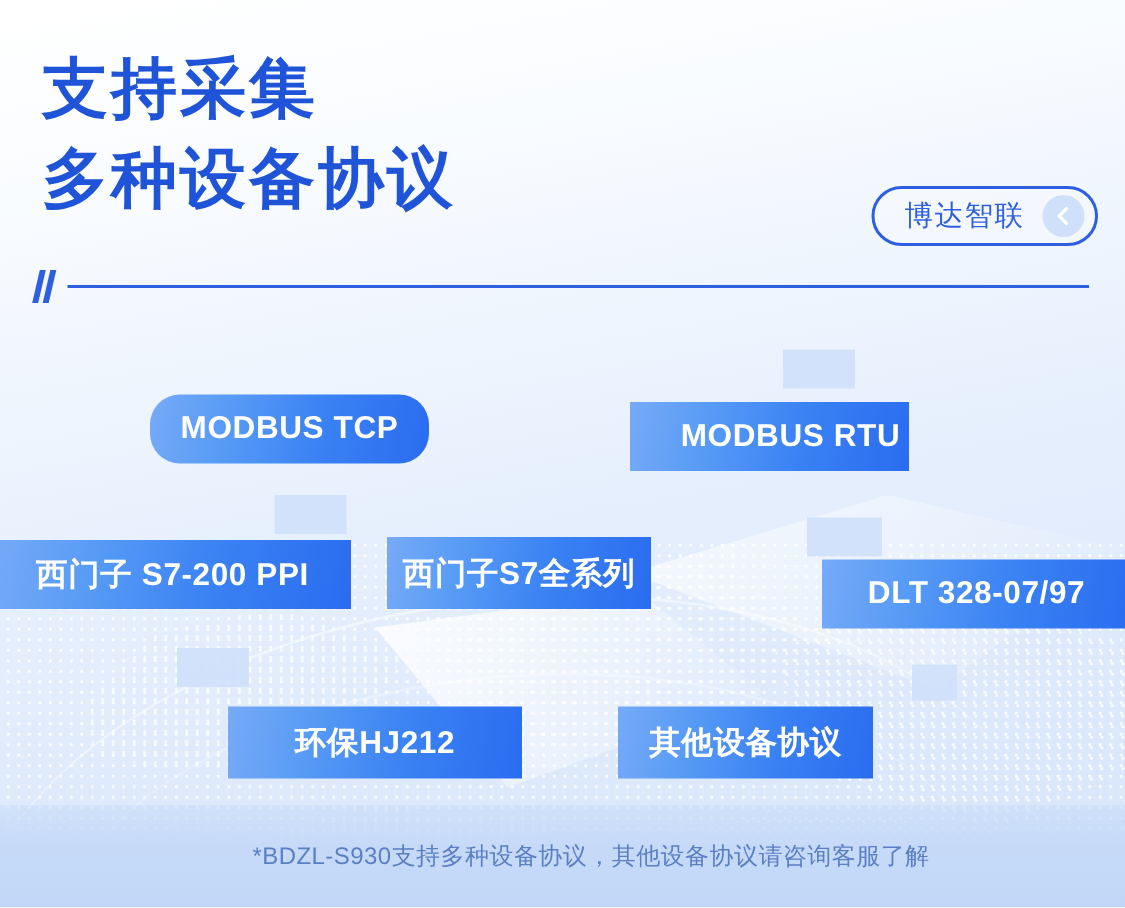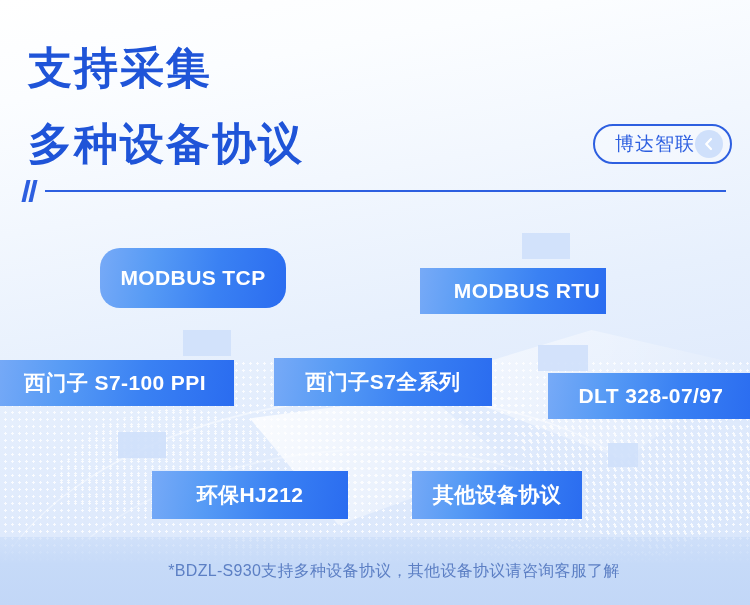--- a/index.html
+++ b/index.html
@@ -92,37 +92,37 @@
   }
 
   
   .headline {
     position: absolute;
     left: 28px;
     top: 30px;
     color: #1f54d8;
     font-size: 44px;
     font-weight: 700;
-    line-height: 76px;
+    line-height: 60px;
     letter-spacing: 2px;
     white-space: pre-line;
   }
 
   
   .brand-pill {
     position: absolute;
     right: 18px;
     top: 124px;
     height: 40px;
     padding: 0 7px 0 20px;
     border: 2px solid #2d5fe0;
     border-radius: 21px;
     display: flex;
     align-items: center;
-    gap: 0;
+    gap: 12px;
     background: rgba(255,255,255,.25);
   }
   .brand-pill .brand-text {
     color: #2d5fe0;
     font-size: 19px;
     font-weight: 500;
     letter-spacing: 1px;
   }
   .chev-circle {
     width: 28px; height: 28px;
@@ -260,33 +260,33 @@
     </span>
     <span class="divider-line"></span>
   </div>
 
   <div class="deco" style="left:522px;top:233px;width:48px;height:26px;"></div>
   <div class="deco" style="left:183px;top:330px;width:48px;height:26px;"></div>
   <div class="deco" style="left:538px;top:345px;width:50px;height:26px;"></div>
   <div class="deco" style="left:118px;top:432px;width:48px;height:26px;"></div>
   <div class="deco" style="left:608px;top:443px;width:30px;height:24px;"></div>
 
-  <div class="tag" style="left:100px;top:248px;width:186px;height:60px;border-radius:20px;">
+  <div class="tag" style="left:100px;top:263px;width:186px;height:46px;border-radius:20px;">
     <span>MODBUS TCP</span>
   </div>
 
   <div class="tag" style="left:420px;top:268px;width:186px;height:46px;padding-left:28px;">
     <span>MODBUS RTU</span>
   </div>
 
   <div class="tag" style="left:-4px;top:360px;width:238px;height:46px;">
-    <span>西门子 S7-100 PPI</span>
-  </div>
-
-  <div class="tag" style="left:274px;top:358px;width:218px;height:48px;">
+    <span>西门子 S7-200 PPI</span>
+  </div>
+
+  <div class="tag" style="left:258px;top:358px;width:176px;height:48px;">
     <span>西门子S7全系列</span>
   </div>
 
   <div class="tag" style="left:548px;top:373px;width:206px;height:46px;">
     <span>DLT 328-07/97</span>
   </div>
 
   <div class="tag" style="left:152px;top:471px;width:196px;height:48px;">
     <span>环保HJ212</span>
   </div>

